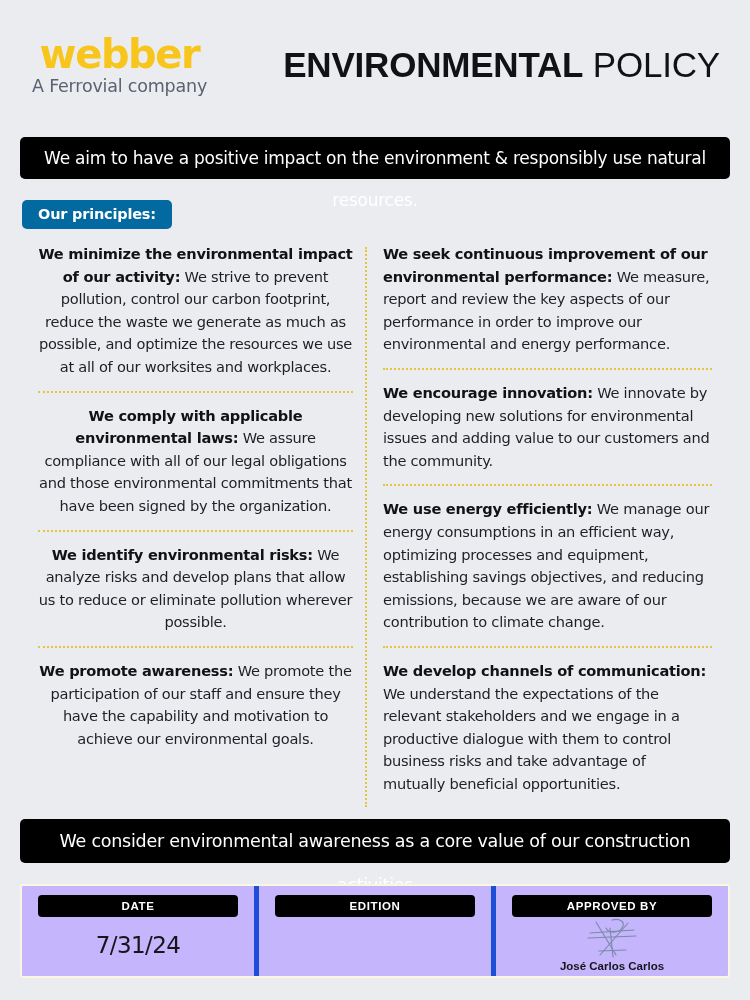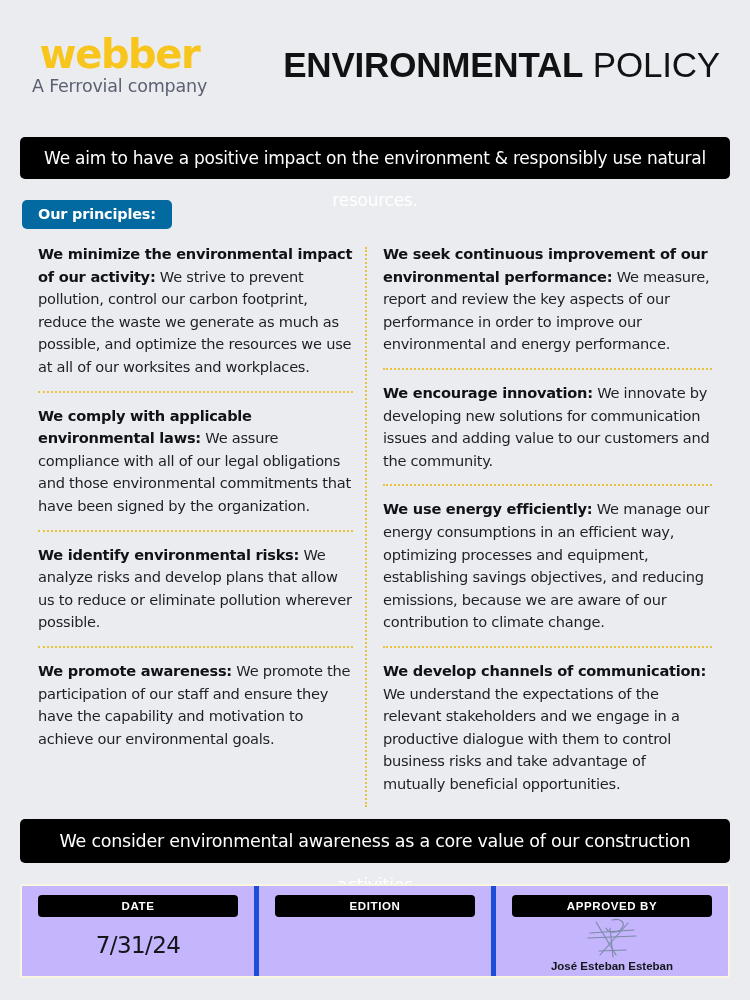--- a/index.html
+++ b/index.html
@@ -112,21 +112,21 @@
   
   .principles {
     display: flex;
     margin-top: 14px;
     position: relative;
   }
   .col {
     width: 345px;
     box-sizing: border-box;
   }
-  .col-left { padding-right: 12px; padding-left: 18px; }
+  .col-left { padding-right: 12px; padding-left: 18px; text-align: center; }
   .col-right { padding-left: 16px; }
   .vdivider {
     width: 0;
     border-left: 2px dotted #e9c33c;
     margin: 4px 0 0 0;
     align-self: stretch;
     height: 560px;
   }
 
   .principle {
@@ -259,21 +259,21 @@
     </div>
 
     <div class="vdivider"></div>
 
     <div class="col col-right">
       <div class="principle">
         <b>We seek continuous improvement of our environmental performance:</b><span> We measure, report and review the key aspects of our performance in order to improve our environmental and energy performance.</span>
       </div>
       <div class="hdivider"></div>
       <div class="principle">
-        <b>We encourage innovation:</b><span> We innovate by developing new solutions for communication issues and adding value to our customers and the community.</span>
+        <b>We encourage innovation:</b><span> We innovate by developing new solutions for environmental issues and adding value to our customers and the community.</span>
       </div>
       <div class="hdivider"></div>
       <div class="principle">
         <b>We use energy efficiently:</b><span> We manage our energy consumptions in an efficient way, optimizing processes and equipment, establishing savings objectives, and reducing emissions, because we are aware of our contribution to climate change.</span>
       </div>
       <div class="hdivider"></div>
       <div class="principle">
         <b>We develop channels of communication:</b><span> We understand the expectations of the relevant stakeholders and we engage in a productive dialogue with them to control business risks and take advantage of mutually beneficial opportunities.</span>
       </div>
     </div>
@@ -308,20 +308,20 @@
             <g fill="none" stroke="#7b8aa5" stroke-width="1.1" stroke-linecap="round" stroke-linejoin="round">
               <path d="M24 16 L68 13"></path>
               <path d="M22 21 L70 19"></path>
               <path d="M30 5 L50 38"></path>
               <path d="M62 6 L34 38"></path>
               <path d="M46 3 C54 1 60 5 56 11 C52 17 42 16 40 11"></path>
               <path d="M33 34 L60 33"></path>
               <path d="M44 11 L47 40"></path>
             </g>
           </svg>
-          <div class="sig-name">José Esteban Esteban</div>
+          <div class="sig-name">José Carlos Carlos</div>
         </div>
       </div>
     </div>
 
   </div>
 
 </div>
 
 </body></html>

